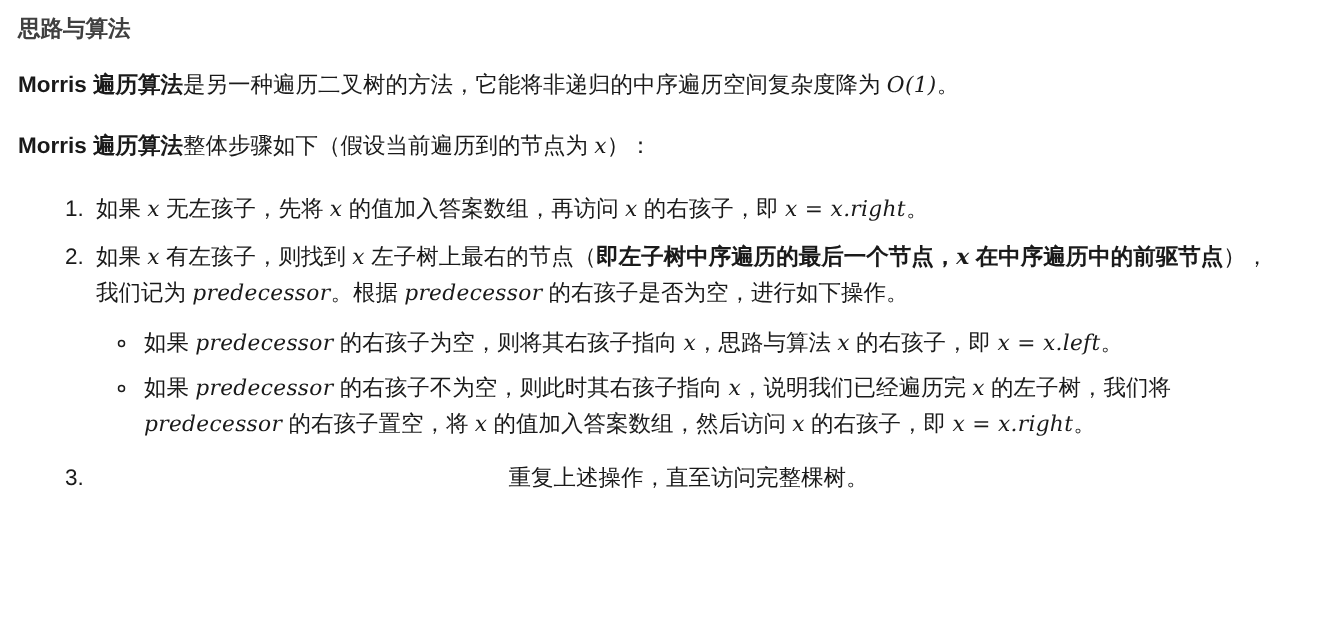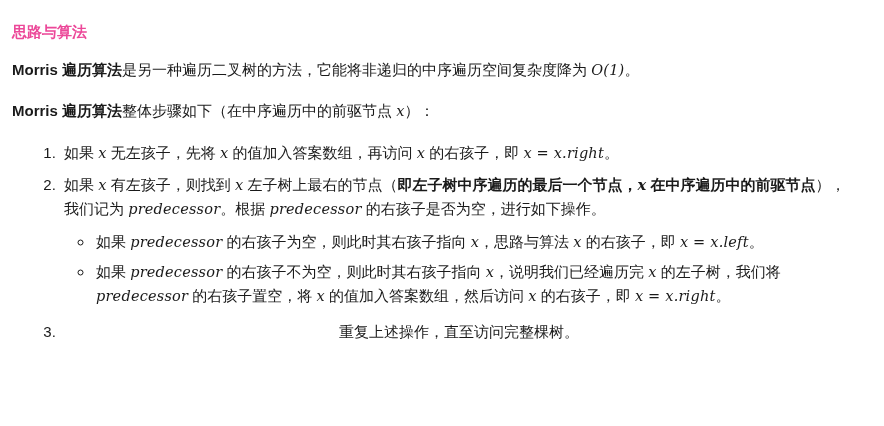--- a/index.html
+++ b/index.html
@@ -22,22 +22,22 @@
   h3.section-title {
     font-size: 15.5px;
     font-weight: bold;
     margin: 4px 0 18px 0;
     color: #0d0d0d;
     letter-spacing: 0.2px;
   }
   h4.sub-title {
     font-size: 15px;
     font-weight: bold;
-    margin: 13px 0 16px 0;
-    color: #ec4899;
+    margin: 0 0 16px 0;
+    color: #404040;
   }
   p.para {
     margin: 0 0 18px 0;
     line-height: 1.55;
     font-size: 15px;
   }
   .bold {
     font-weight: bold;
   }
   .math {
@@ -78,25 +78,25 @@
 <div class="page">
 
 
   <h4 class="sub-title">思路与算法</h4>
 
   <p class="para">
     <span class="bold">Morris 遍历算法</span><span>是另一种遍历二叉树的方法，它能将非递归的中序遍历空间复杂度降为 </span><span class="math">O(1)</span><span>。</span>
   </p>
 
   <p class="para">
-    <span class="bold">Morris 遍历算法</span><span>整体步骤如下（在中序遍历中的前驱节点 </span><span class="math">x</span><span>）：</span>
+    <span class="bold">Morris 遍历算法</span><span>整体步骤如下（假设当前遍历到的节点为 </span><span class="math">x</span><span>）：</span>
   </p>
 
   <ol class="steps" id="steps-list">
       <li><span><span>如果 </span><span class="math">x</span><span> 无左孩子，先将 </span><span class="math">x</span><span> 的值加入答案数组，再访问 </span><span class="math">x</span><span> 的右孩子，即 </span><span class="math">x = x.right</span><span>。</span></span></li>
       <li><span><span>如果 </span><span class="math">x</span><span> 有左孩子，则找到 </span><span class="math">x</span><span> 左子树上最右的节点（</span><span class="bold">即左子树中序遍历的最后一个节点，</span><span class="math bold">x</span><span class="bold"> 在中序遍历中的前驱节点</span><span>），我们记为 </span><span class="math">predecessor</span><span>。根据 </span><span class="math">predecessor</span><span> 的右孩子是否为空，进行如下操作。</span></span><ul class="sub-steps">
-          <li><span>如果 </span><span class="math">predecessor</span><span> 的右孩子为空，则此时其右孩子指向 </span><span class="math">x</span><span>，思路与算法 </span><span class="math">x</span><span> 的右孩子，即 </span><span class="math">x = x.left</span><span>。</span></li>
+          <li><span>如果 </span><span class="math">predecessor</span><span> 的右孩子为空，则将其右孩子指向 </span><span class="math">x</span><span>，思路与算法 </span><span class="math">x</span><span> 的右孩子，即 </span><span class="math">x = x.left</span><span>。</span></li>
           <li><span>如果 </span><span class="math">predecessor</span><span> 的右孩子不为空，则此时其右孩子指向 </span><span class="math">x</span><span>，说明我们已经遍历完 </span><span class="math">x</span><span> 的左子树，我们将 </span><span class="math">predecessor</span><span> 的右孩子置空，将 </span><span class="math">x</span><span> 的值加入答案数组，然后访问 </span><span class="math">x</span><span> 的右孩子，即 </span><span class="math">x = x.right</span><span>。</span></li>
         </ul></li>
       <li class="spacer-li"><span><span>重复上述操作，直至访问完整棵树。</span></span></li>
     </ol>
 
 </div>
 
 </body></html>

